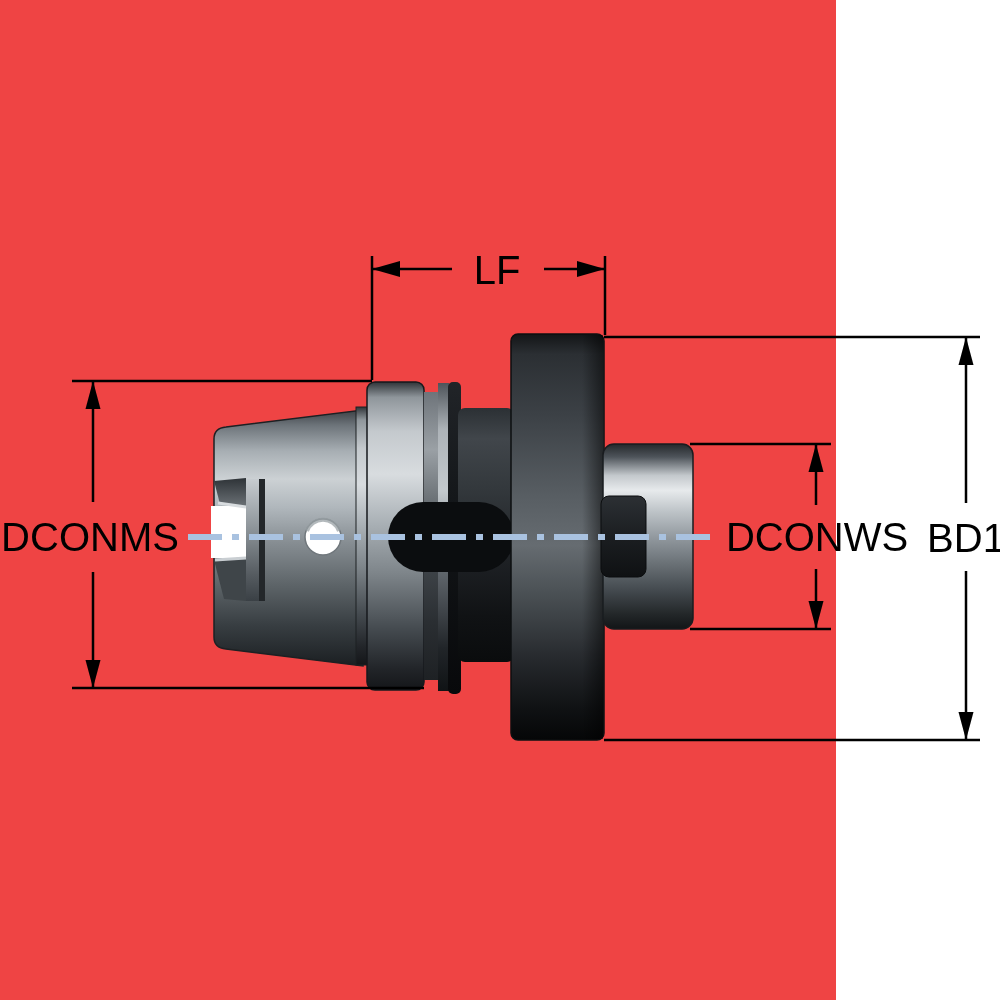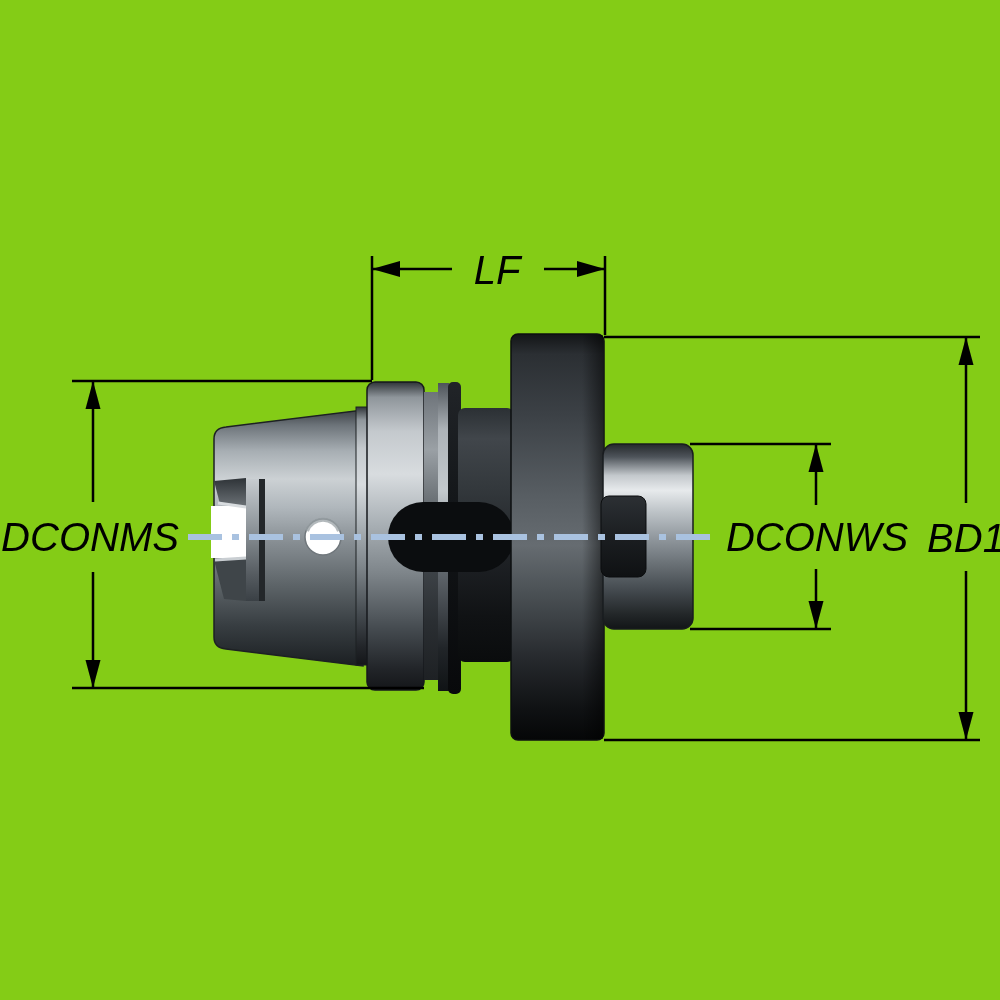--- a/index.html
+++ b/index.html
@@ -5,24 +5,23 @@
   html, body {
     margin: 0;
     padding: 0;
     background: #ffffff;
     width: 1000px;
     height: 1000px;
     overflow: hidden;
   }
   .canvas {
     position: relative;
-    width: 1000px;
+    width: 836px;
     height: 1000px;
-    background: #84cc16;
-    font-style: italic;
+    background: #ef4444;
   }
   svg { display: block; }
   text.dim-label {
     font-family: "Liberation Sans", sans-serif;
     font-size: 40px;
     fill: #000000;
   }
 </style>
 </head>
 <body>

